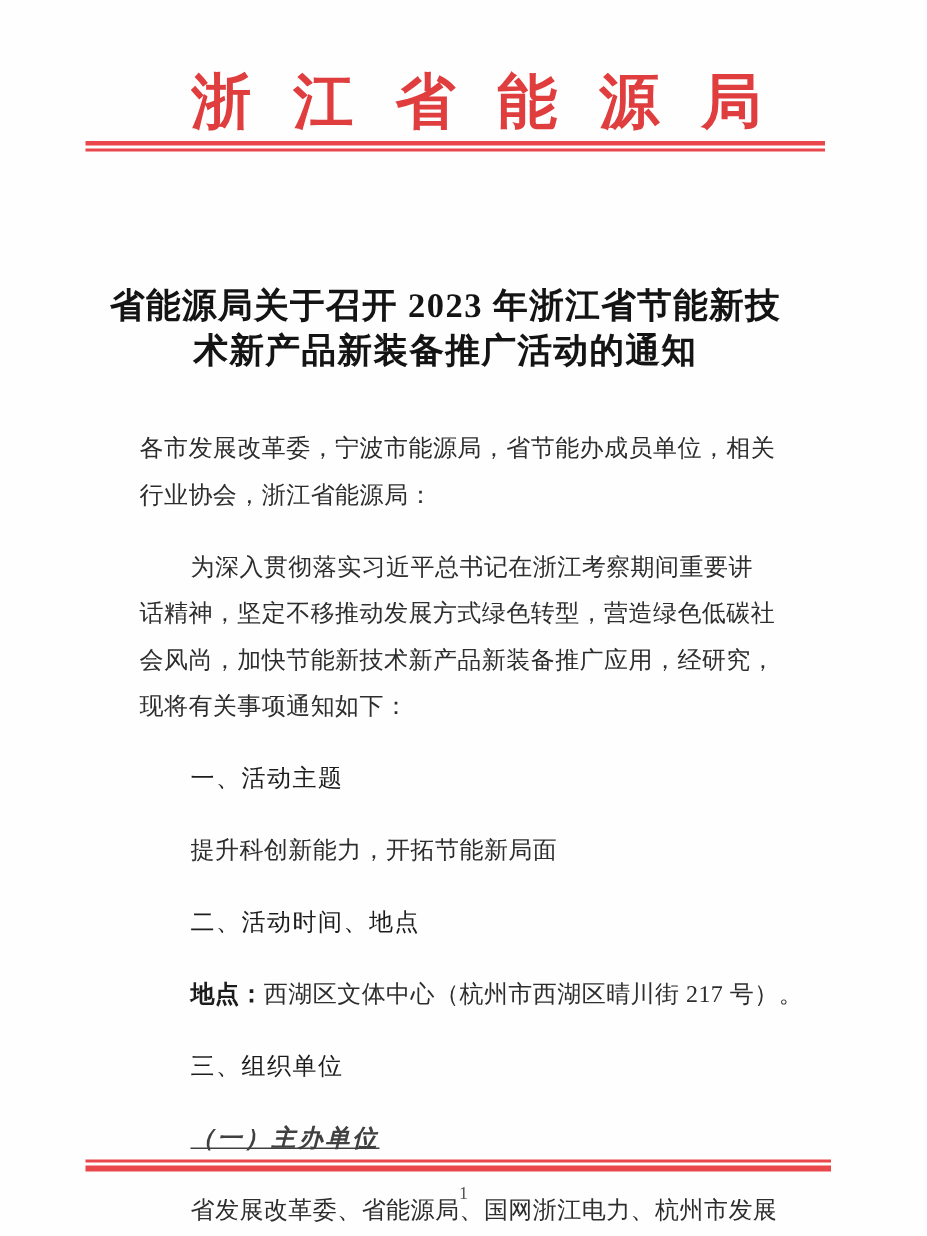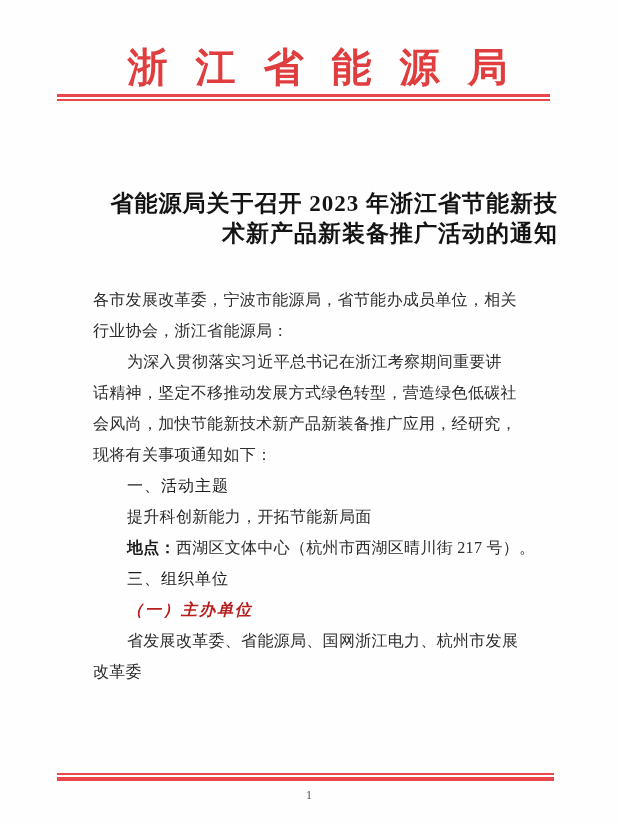--- a/index.html
+++ b/index.html
@@ -38,23 +38,23 @@
     width: 493px;
     height: 1.5px;
     border-top: 3.5px solid #e9474b;
     border-bottom: 2px solid #e9474b;
     background: transparent;
   }
   
   .doc-title {
     position: absolute;
     top: 189px;
-    left: 60px;
+    left: 48px;
     width: 498px;
-    text-align: right;
+    text-align: center;
     font-size: 23px;
     line-height: 30px;
     font-weight: bold;
     color: #141414;
     letter-spacing: 1px;
   }
   
   .doc-body {
     position: absolute;
     top: 284px;
@@ -64,32 +64,34 @@
     color: #2d2d2d;
   }
   .doc-body .line {
     height: 31px;
     line-height: 31px;
     white-space: nowrap;
     letter-spacing: 0.3px;
   }
   .doc-body .line.indent {
     padding-left: 34px;
+    margin-top: 17px;
   }
   .doc-body .line.heading {
     font-family: "Liberation Sans", "DejaVu Sans", sans-serif;
     font-weight: normal;
     color: #1c1c1c;
     letter-spacing: 1px;
   }
   .doc-body .line.kaiti {
     font-weight: bold;
     font-style: italic;
-    color: #b91c1c;
+    color: #404040;
     letter-spacing: 2px;
+    text-decoration: underline;
   }
   .doc-body .bold-label {
     font-weight: bold;
     color: #1c1c1c;
   }
   
   .footer-rule {
     position: absolute;
     top: 773px;
     left: 57px;
@@ -126,20 +128,21 @@
 
   <div class="doc-body" id="doc-body">
       <div class="line"><span>各市发展改革委，宁波市能源局，省节能办成员单位，相关</span></div>
       <div class="line"><span>行业协会，浙江省能源局：</span></div>
       <div class="line indent"><span>为深入贯彻落实习近平总书记在浙江考察期间重要讲</span></div>
       <div class="line"><span>话精神，坚定不移推动发展方式绿色转型，营造绿色低碳社</span></div>
       <div class="line"><span>会风尚，加快节能新技术新产品新装备推广应用，经研究，</span></div>
       <div class="line"><span>现将有关事项通知如下：</span></div>
       <div class="line indent heading"><span>一、活动主题</span></div>
       <div class="line indent"><span>提升科创新能力，开拓节能新局面</span></div>
+      <div class="line indent heading"><span>二、活动时间、地点</span></div>
       <div class="line indent"><span class="bold-label">地点：</span><span>西湖区文体中心（杭州市西湖区晴川街 217 号）。</span></div>
       <div class="line indent heading"><span>三、组织单位</span></div>
       <div class="line indent kaiti"><span>（一）主办单位</span></div>
       <div class="line indent"><span>省发展改革委、省能源局、国网浙江电力、杭州市发展</span></div>
       <div class="line"><span>改革委</span></div>
     </div>
 
   <div class="footer-rule"></div>
 
   <div class="page-number">1</div>

